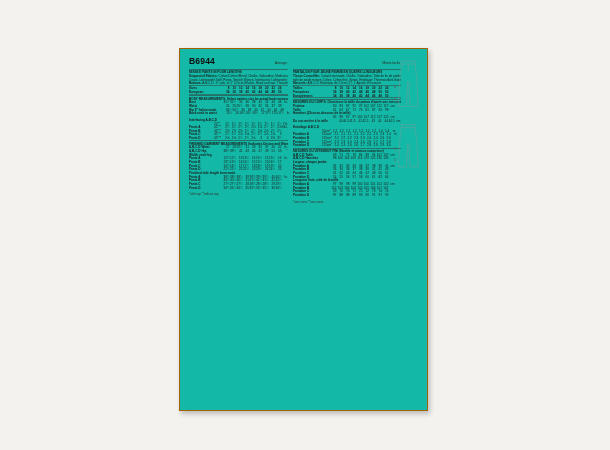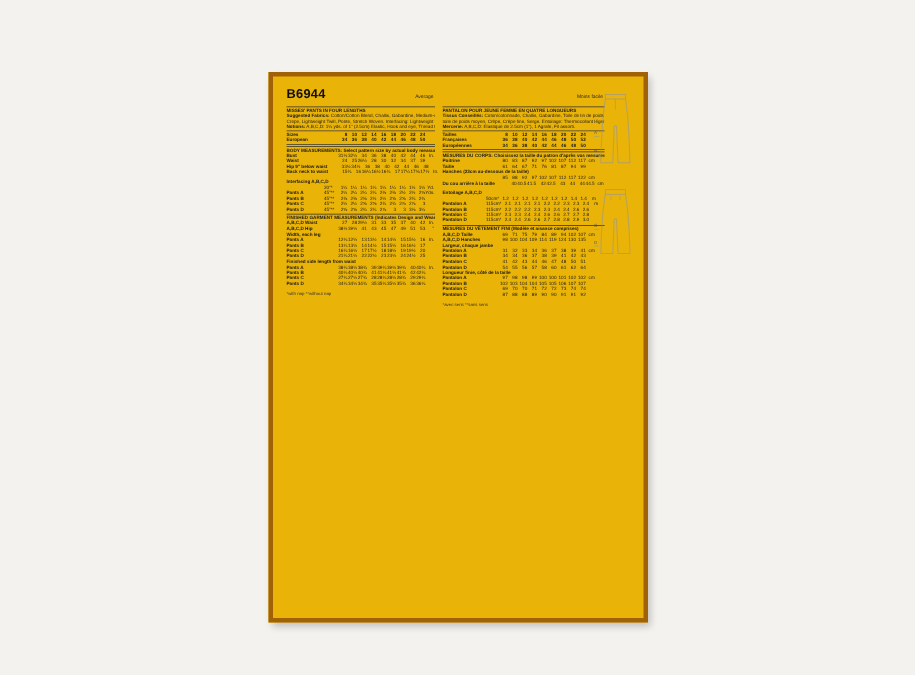--- a/index.html
+++ b/index.html
@@ -4,22 +4,22 @@
 <style>
   html,body{margin:0;padding:0;}
   body{
     width:610px;height:450px;overflow:hidden;
     background:#f3f2ef;
     font-family:"Liberation Sans",sans-serif;
     position:relative;
   }
   #sheet{
     position:absolute;left:179px;top:48px;width:247px;height:361px;
-    background:#eab308;
-    border:3px solid #a16207;
+    background:#14b8a6;
+    border:1px solid #a16207;
     box-shadow:2px 3px 5px rgba(0,0,0,0.22);
   }
   
   #content{
     position:absolute;left:0;top:0;width:494px;height:722px;
     transform:scale(0.5);transform-origin:0 0;
     color:#1c1c1c;
   }
   .code{
     position:absolute;left:18px;top:14px;

